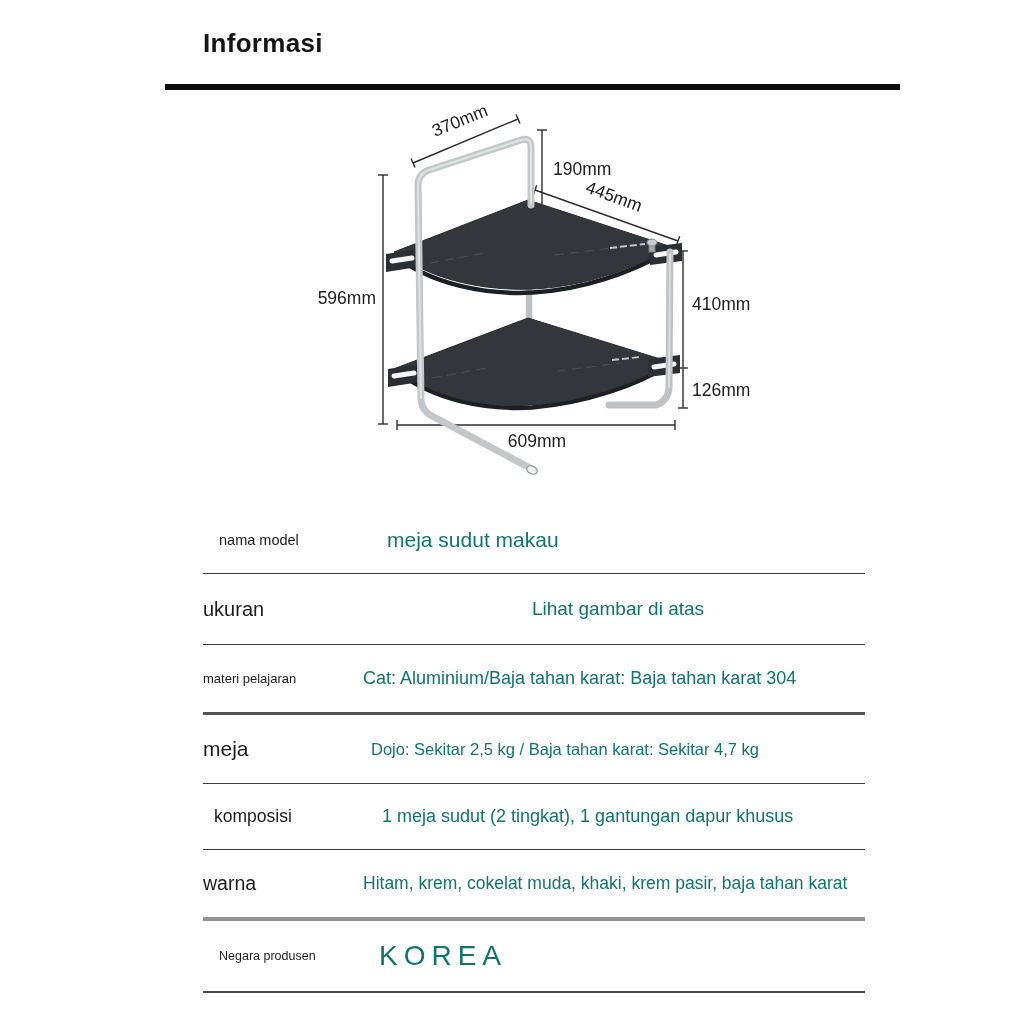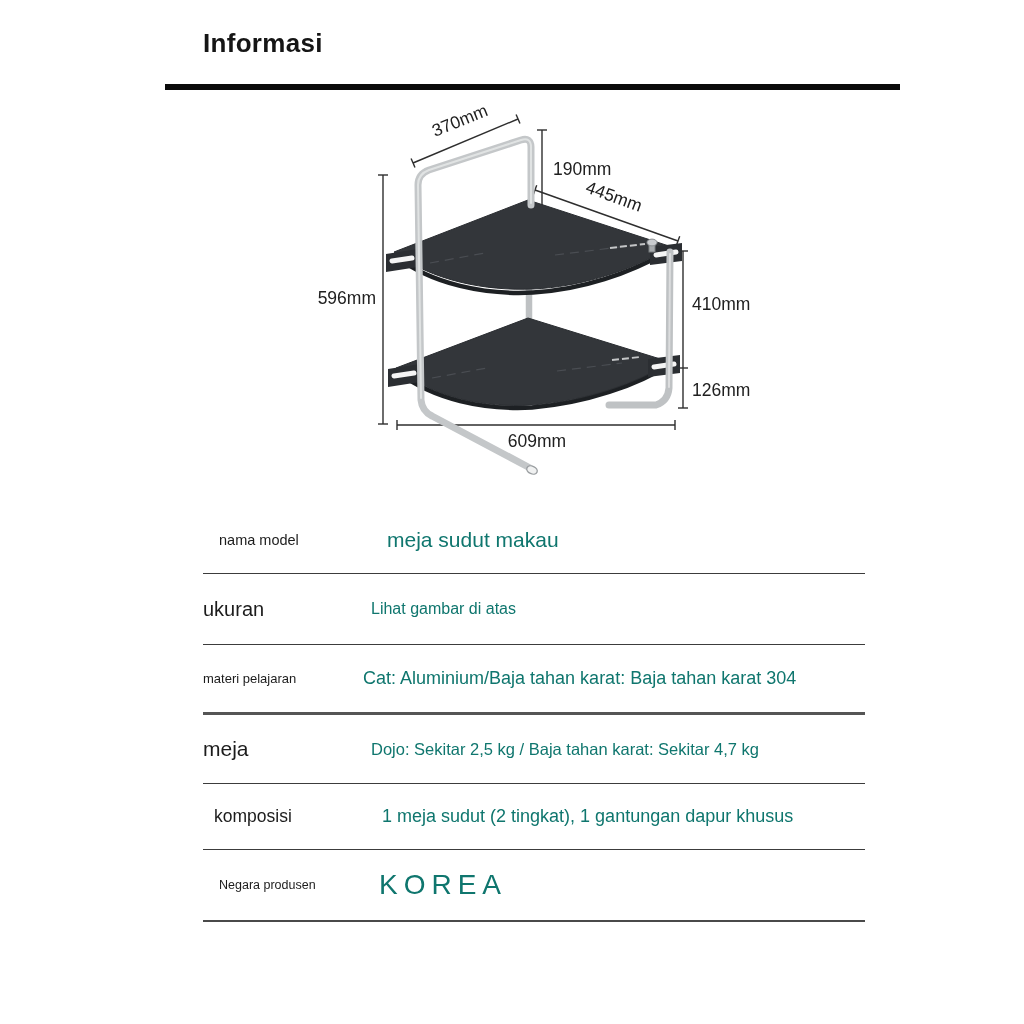--- a/index.html
+++ b/index.html
@@ -21,21 +21,21 @@
   .label-cell{width:160px;flex:0 0 160px;color:#1c1c1c;}
   .value-cell{flex:1;color:#0f766e;}
   .b-thin{border-bottom:1.5px solid #3c3c3c;gap:8px;}
   .b-med{border-bottom:3px solid #555555;}
   .b-thick{border-bottom:4px solid #909498;}
   .b-end{border-bottom:2px solid #4a4a4a;}
   
   .r1{height:66px;} .r1 .label-cell{font-size:14.5px;padding-left:16px;}
                     .r1 .value-cell{font-size:21px;font-weight:500;}
   .r2{height:70px;} .r2 .label-cell{font-size:20px;}
-                    .r2 .value-cell{font-size:16px;}
+                    .r2 .value-cell{font-size:19px;text-align:center;}
   .r3{height:67px;} .r3 .label-cell{font-size:13px;}
                     .r3 .value-cell{font-size:18px;}
   .r4{height:68px;} .r4 .label-cell{font-size:21px;}
                     .r4 .value-cell{font-size:16.5px;font-weight:500;}
   .r5{height:65px;} .r5 .label-cell{font-size:17.5px;padding-left:11px;}
                     .r5 .value-cell{font-size:18px;}
   .r6{height:67px;} .r6 .label-cell{font-size:19.5px;}
                     .r6 .value-cell{font-size:17.5px;}
   .r7{height:70px;} .r7 .label-cell{font-size:12.5px;padding-left:16px;}
                     .r7 .value-cell{font-size:28px;font-weight:300;letter-spacing:6px;}
@@ -148,20 +148,24 @@
     <div class="spec-row r4 b-thin">
       <div class="label-cell">meja</div>
       <div class="value-cell">Dojo: Sekitar 2,5 kg / Baja tahan karat: Sekitar 4,7 kg</div>
     </div>
 
     <div class="spec-row r5 b-thin">
       <div class="label-cell">komposisi</div>
       <div class="value-cell">1 meja sudut (2 tingkat), 1 gantungan dapur khusus</div>
     </div>
 
+    <div class="spec-row r6 b-thick">
+      <div class="label-cell">warna</div>
+      <div class="value-cell">Hitam, krem, cokelat muda, khaki, krem pasir, baja tahan karat</div>
+    </div>
 
     <div class="spec-row r7 b-end">
       <div class="label-cell">Negara produsen</div>
       <div class="value-cell">KOREA</div>
     </div>
 
   </div>
 </div>
 
 </body></html>

